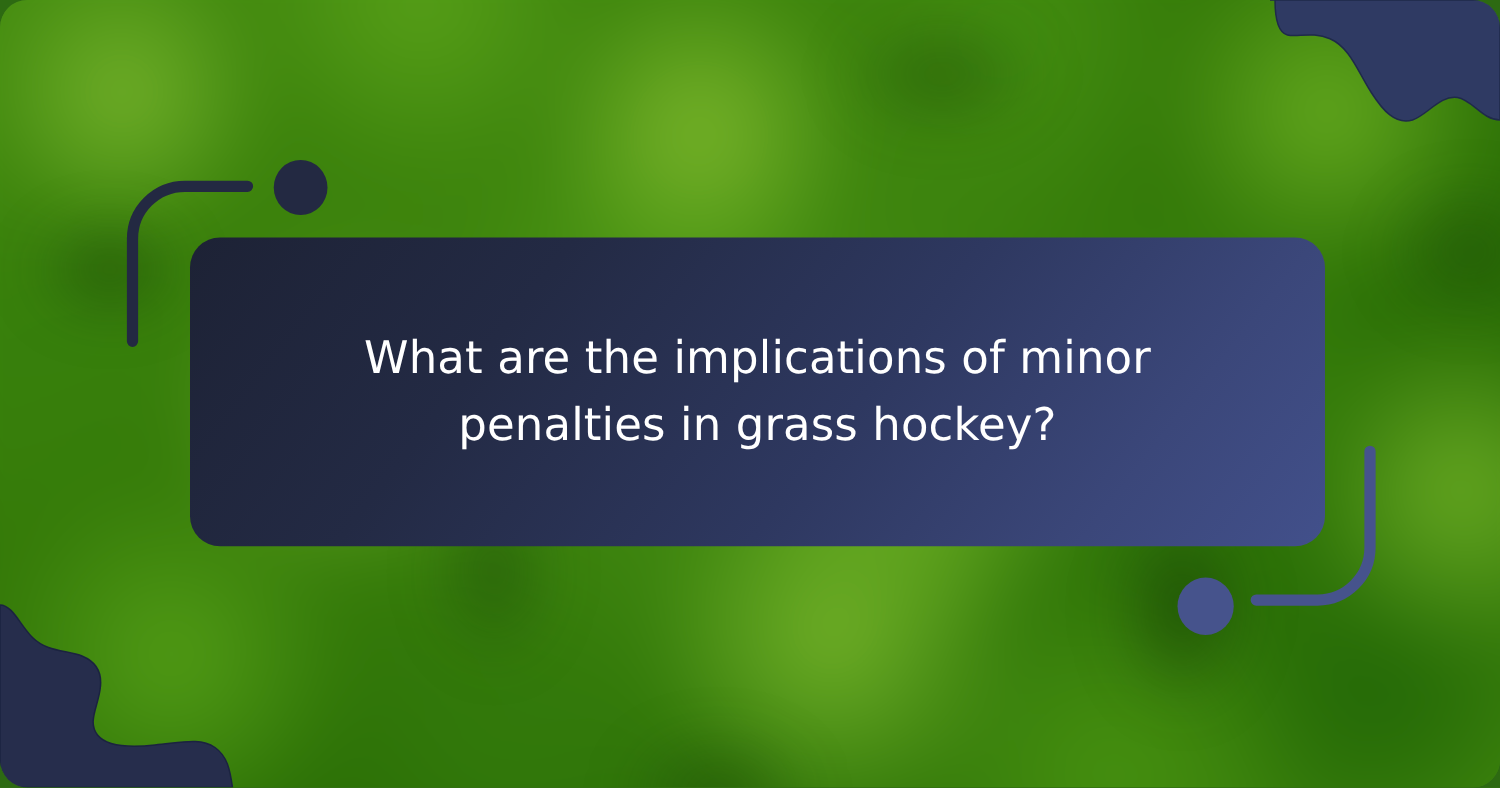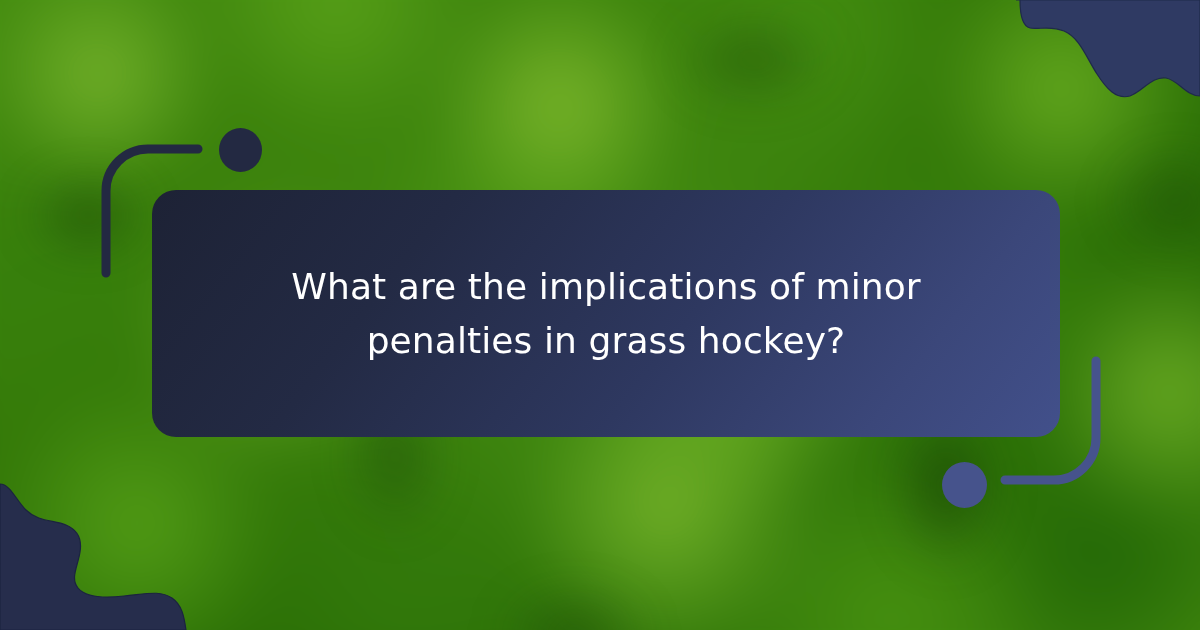--- a/index.html
+++ b/index.html
@@ -10,20 +10,21 @@
   body {
     font-family: "DejaVu Sans", sans-serif;
   }
 
   .poster {
     position: relative;
     width: 1200px;
     height: 630px;
     overflow: hidden;
     background: #3c7a18;
+    border-radius: 22px;
   }
 
   
   .bg-photo {
     position: absolute;
     inset: -60px;
     background-color: #3d7a16;
     background-image:
       radial-gradient(circle at 12% 18%, rgba(122,176,58,0.95) 0px, rgba(122,176,58,0) 120px),
       radial-gradient(circle at 30% 8%,  rgba(96,160,40,0.9) 0px,  rgba(96,160,40,0) 140px),

